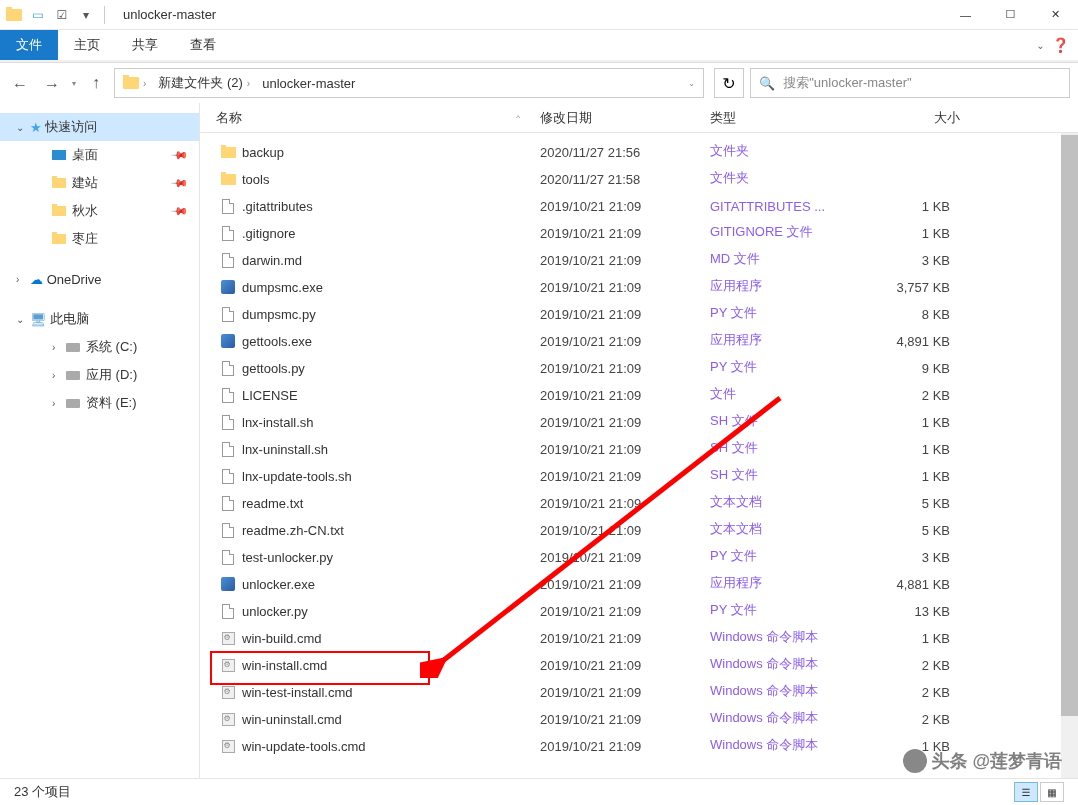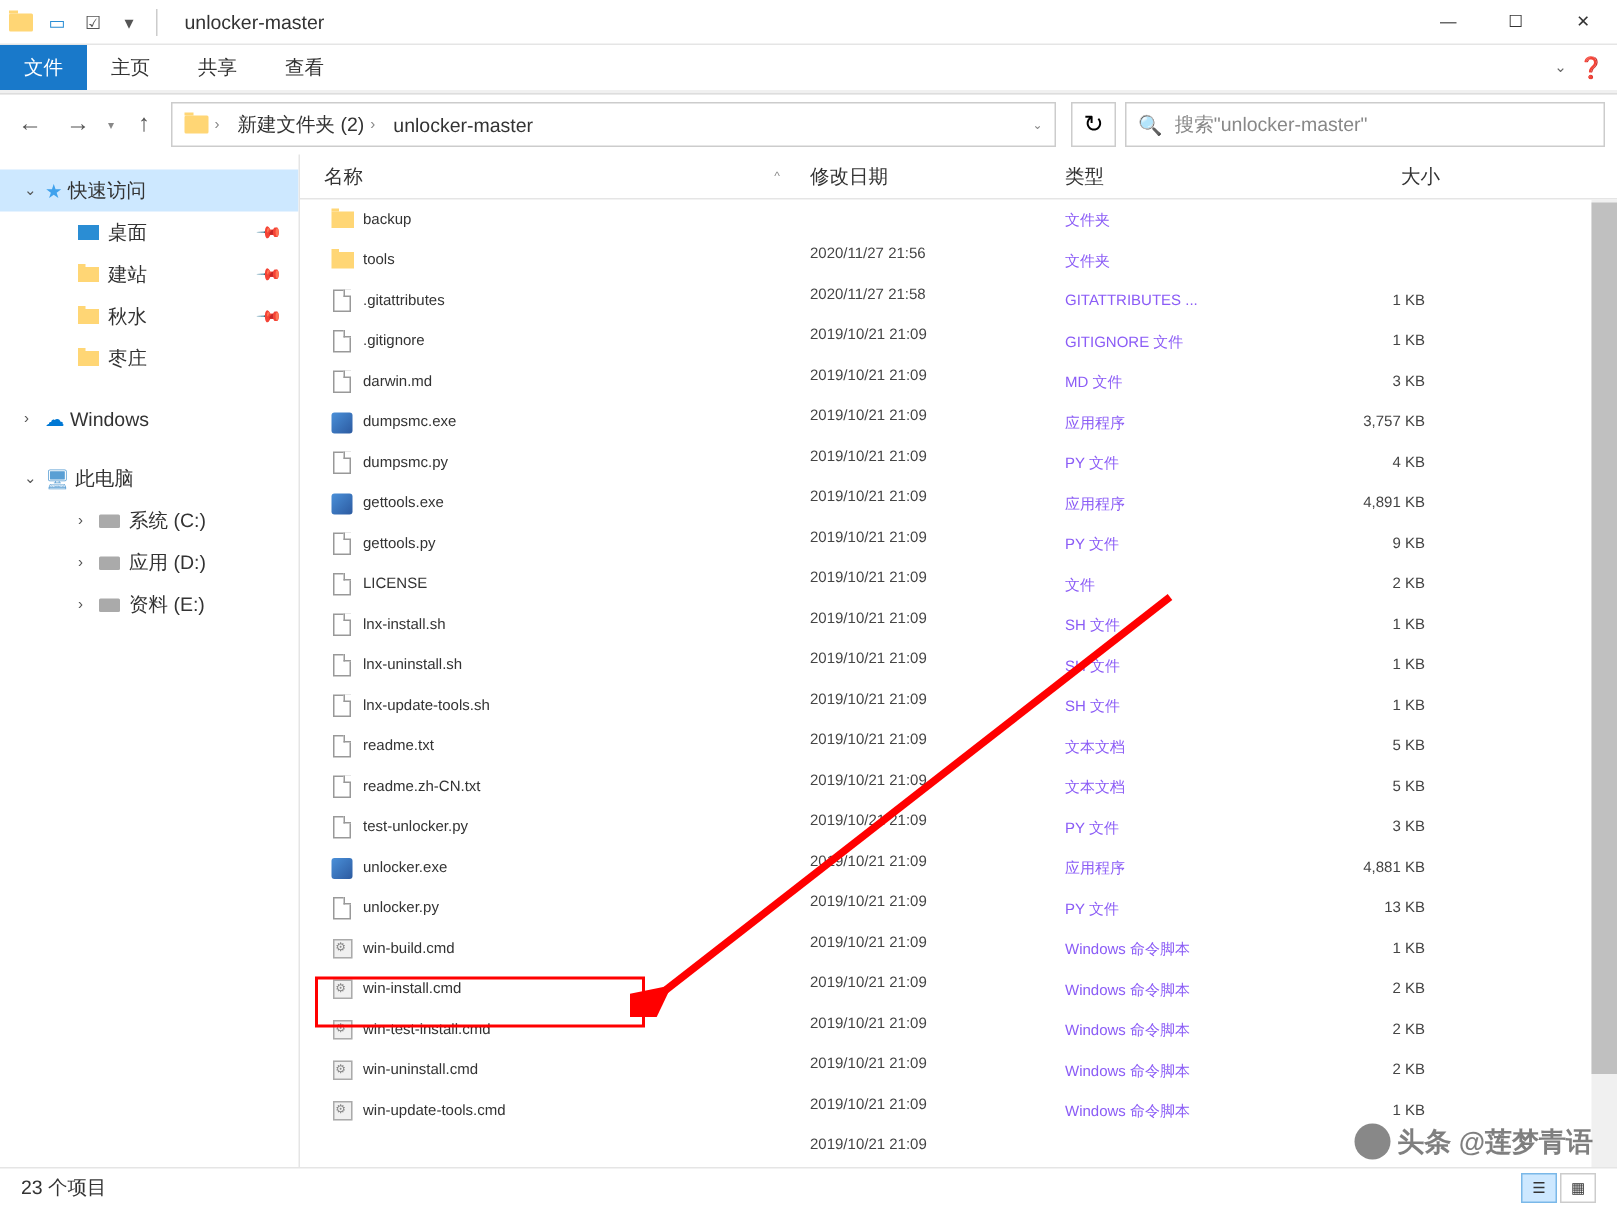--- a/index.html
+++ b/index.html
@@ -56,21 +56,21 @@
 .file-pane { flex: 1; display: flex; flex-direction: column; position: relative; }
 .columns { height: 30px; display: flex; align-items: center; border-bottom: 1px solid #e5e5e5; font-size: 13px; color: #333; }
 .col { padding: 0 10px; display: flex; align-items: center; }
 .col-name { width: 330px; padding-left: 16px; }
 .col-date { width: 170px; }
 .col-type { width: 160px; font-family: Liberation Serif, serif; }
 .col-size { width: 110px; text-align: right; justify-content: flex-end; }
 .sort-ind { font-size: 8px; color: #888; margin-left: auto; }
 
 .files { flex: 1; overflow-y: auto; }
-.file-row { height: 27px; display: flex; align-items: center; font-size: 10px; color: #333; }
+.file-row { height: 27px; display: flex; align-items: flex-end; font-size: 13px; color: #333; }
 .fc-name { width: 330px; padding-left: 20px; display: flex; align-items: center; gap: 6px; }
 .fc-date { width: 170px; padding-left: 10px; color: #444; margin-top: 45px; }
 .fc-type { width: 160px; padding-left: 10px; color: #8b5cf6; }
 .fc-size { width: 110px; text-align: right; padding-right: 20px; color: #444; }
 .file-ico { width: 16px; height: 16px; flex-shrink: 0; display: flex; align-items: center; justify-content: center; }
 .ico-folder { background: #ffd675; width: 15px; height: 11px; position: relative; }
 .ico-folder::before { content: ''; position: absolute; top: -2px; left: 0; width: 5px; height: 2px; background: #ffd675; }
 .ico-file { width: 12px; height: 15px; background: #fff; border: 1px solid #999; position: relative; }
 .ico-file::before { content: ''; position: absolute; top: -1px; right: -1px; width: 4px; height: 4px; background: #fff; border-left: 1px solid #999; border-bottom: 1px solid #999; }
 .ico-exe { width: 14px; height: 14px; background: linear-gradient(135deg,#4a90d9,#2c5aa0); border-radius: 2px; }
@@ -178,21 +178,21 @@
       <span class="pin">📌</span>
     </div>
     <div class="nav-item child">
       <span class="nav-icon folder-ico"></span>
       <span>枣庄</span>
     </div>
     <div style="height:12px"></div>
     <div class="nav-item">
       <span class="expand">›</span>
       <span class="onedrive-ico">☁</span>&nbsp;
-      <span>Windows</span>
+      <span>OneDrive</span>
     </div>
     <div style="height:12px"></div>
     <div class="nav-item">
       <span class="expand">⌄</span>
       <span class="pc-ico">🖥</span>&nbsp;
       <span>此电脑</span>
     </div>
     <div class="nav-item child">
       <span class="expand">›</span>
       <span class="nav-icon drive-ico"></span>
@@ -289,21 +289,21 @@
         </div>
         <div class="file-row">
           <div class="fc-name">
             <span class="file-ico">
               <span class="ico-file"></span>
             </span>
             <span>dumpsmc.py</span>
           </div>
           <div class="fc-date">2019/10/21 21:09</div>
           <div class="fc-type">PY 文件</div>
-          <div class="fc-size">4 KB</div>
+          <div class="fc-size">8 KB</div>
         </div>
         <div class="file-row">
           <div class="fc-name">
             <span class="file-ico">
               <span class="ico-exe"></span>
             </span>
             <span>gettools.exe</span>
           </div>
           <div class="fc-date">2019/10/21 21:09</div>
           <div class="fc-type">应用程序</div>

